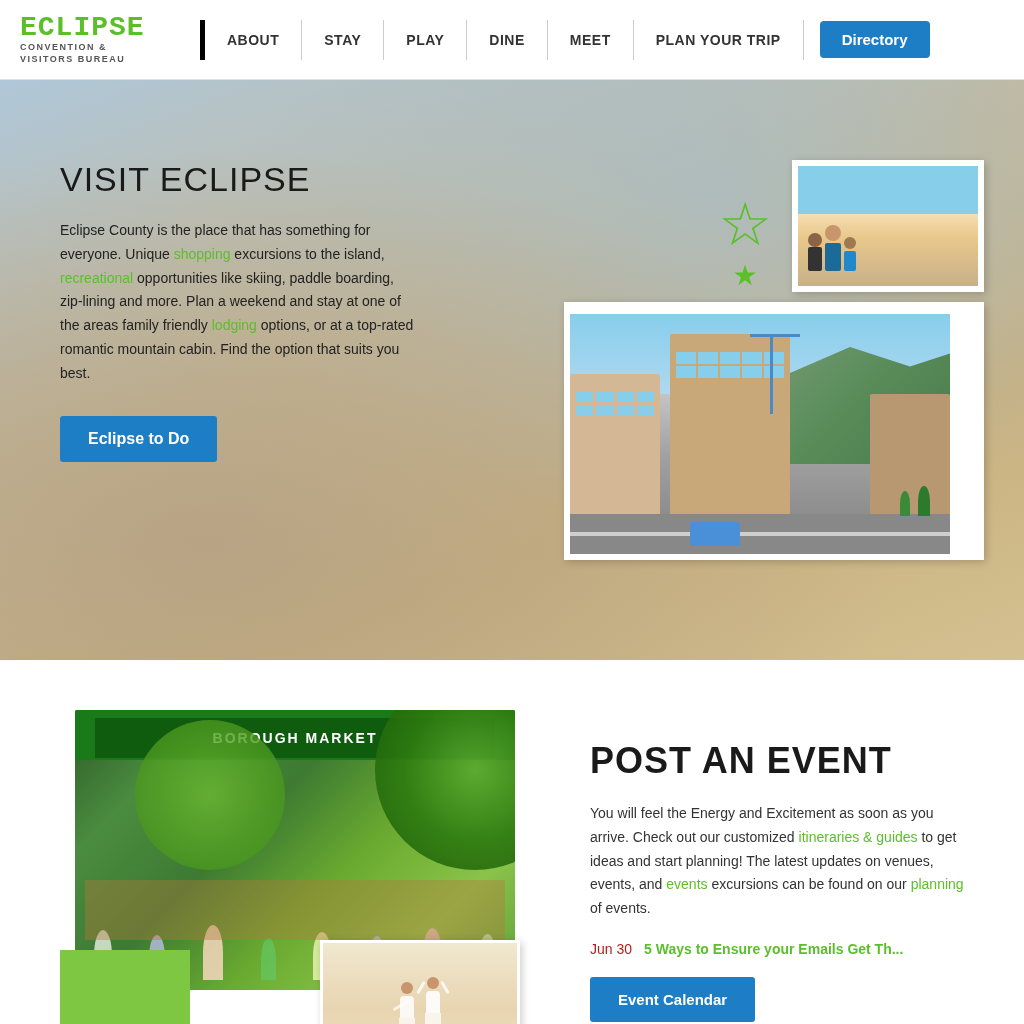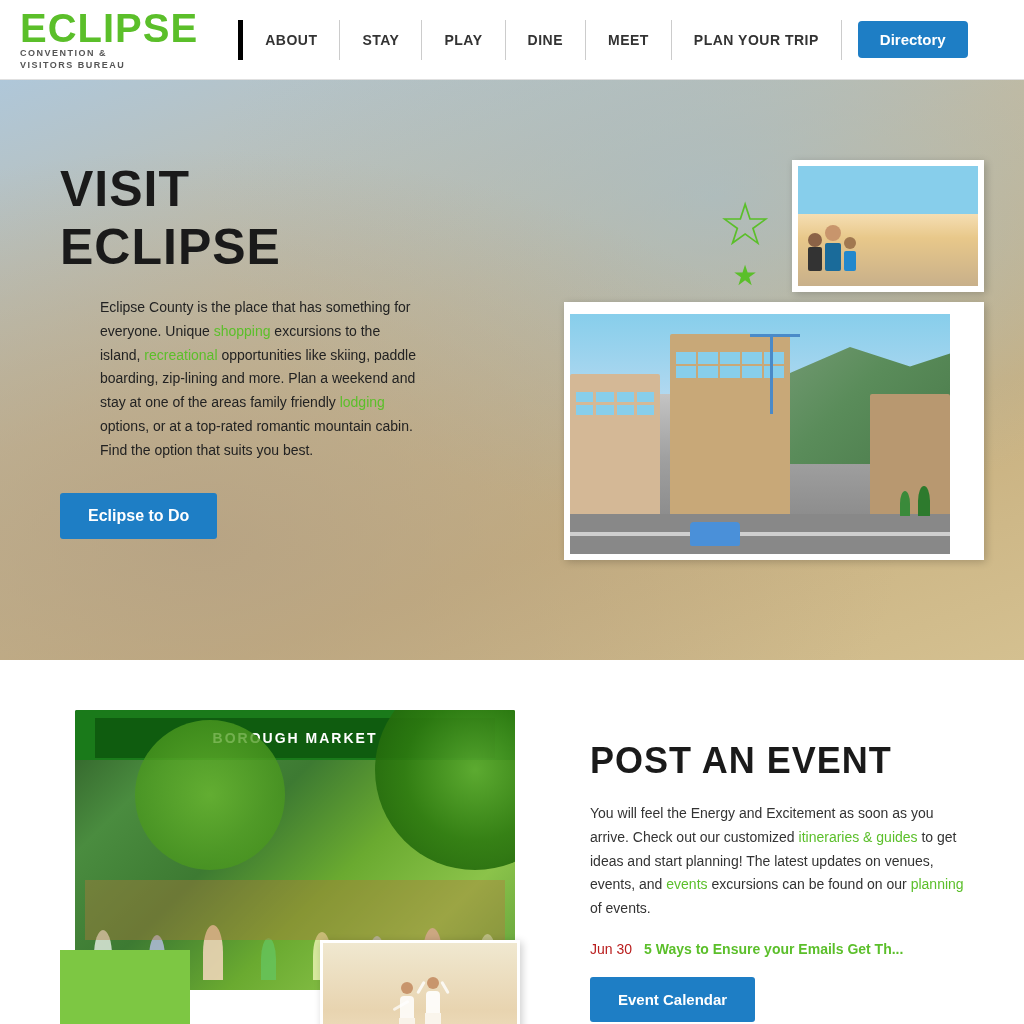--- a/index.html
+++ b/index.html
@@ -14,25 +14,26 @@
       background: #fff;
       border-bottom: 1px solid #e0e0e0;
     }
     .logo-area {
       display: flex;
       flex-direction: column;
       margin-right: 40px;
       min-width: 140px;
     }
     .logo-eclipse {
-      font-size: 40px;
+      font-size: 28px;
       font-weight: 900;
       color: #5bbf2a;
       letter-spacing: 1px;
       line-height: 1;
+      font-family: Liberation Mono, monospace;
     }
     .logo-sub {
       font-size: 9px;
       color: #555;
       letter-spacing: 1.5px;
       line-height: 1.3;
       font-weight: bold;
       text-transform: uppercase;
     }
     nav {
@@ -82,33 +83,32 @@
         radial-gradient(ellipse at 70% 20%, rgba(160,190,210,0.6) 0%, transparent 50%),
         linear-gradient(160deg, #afc7d9 0%, #c5b99a 40%, #c8b080 70%, #d4c090 100%);
     }
     .hero-content {
       position: relative;
       z-index: 2;
       padding: 80px 60px 40px 60px;
       max-width: 480px;
     }
     .hero-title {
-      font-size: 50px;
-      font-weight: 700;
+      font-size: 34px;
+      font-weight: 400;
       color: #1a1a1a;
       text-transform: uppercase;
       margin-bottom: 20px;
       letter-spacing: 1px;
     }
     .hero-desc {
       font-size: 14px;
       color: #222;
       line-height: 1.7;
       margin-bottom: 30px;
-      margin-left: 40px;
     }
     .link-green { color: #5bbf2a; text-decoration: none; }
     .hero-btn {
       background: #1e7ec5;
       color: #fff;
       padding: 14px 28px;
       font-size: 16px;
       font-weight: 600;
       border: none;
       cursor: pointer;

